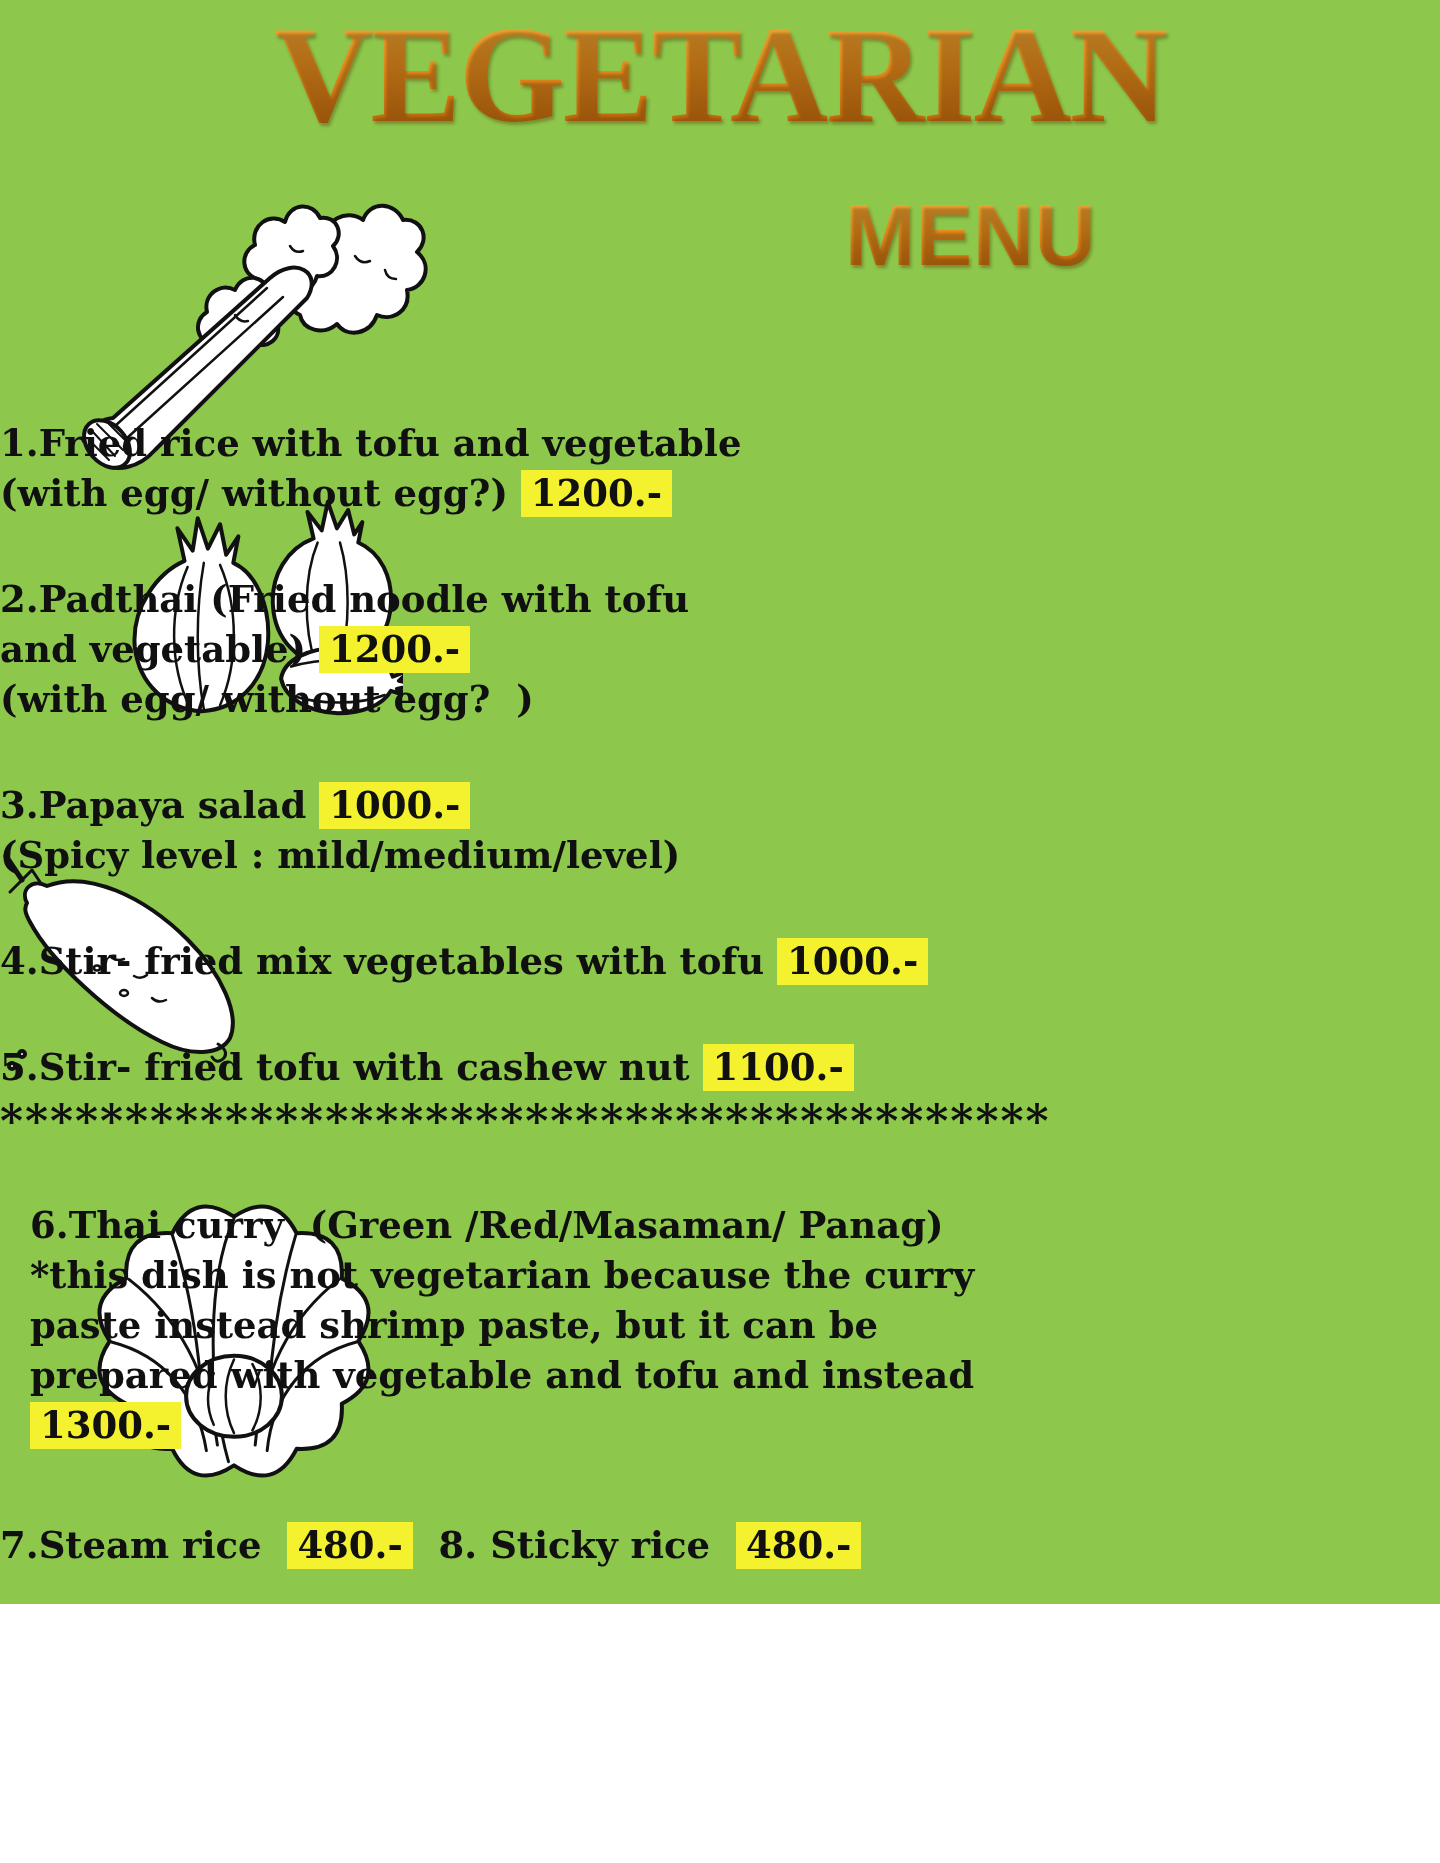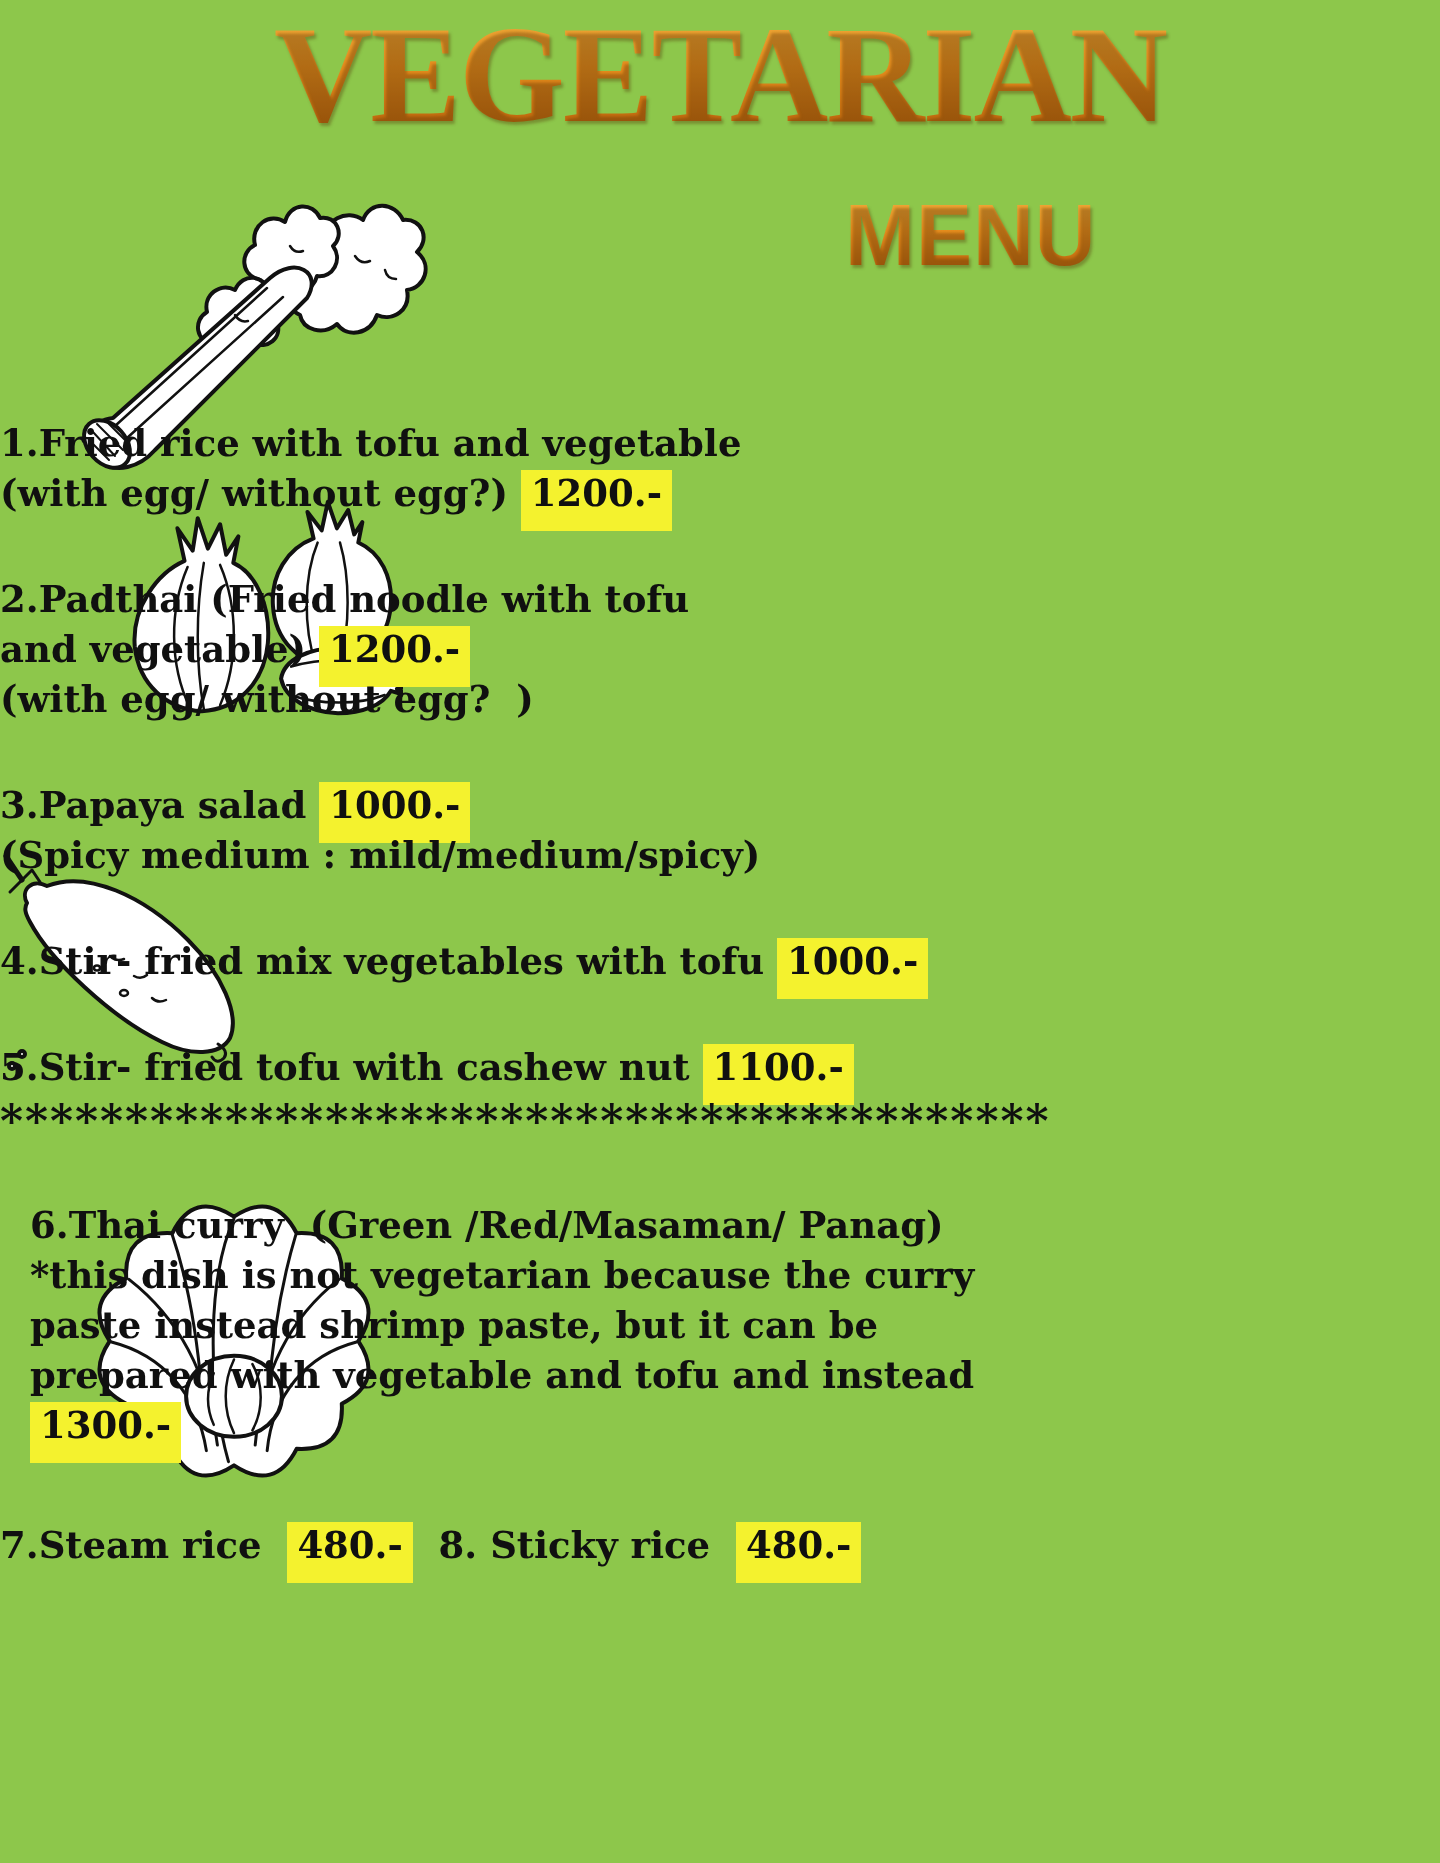--- a/index.html
+++ b/index.html
@@ -3,21 +3,21 @@
 <meta charset="utf-8">
 <style>
   html,body{margin:0;padding:0;}
   body{
     width:1440px;height:1863px;
     font-family:"DejaVu Serif", serif;
     overflow:hidden;
   }
   .page{
     position:relative;
-    width:1440px;height:1863px;
+    width:1440px;height:1604px;
     background:var(--bg,#8dc74b);
   }
   
   .title{
     position:absolute;top:6px;left:0;right:0;
     text-align:center;
     font-family:"Liberation Serif", serif;
     font-weight:bold;
     font-size:136px;
     letter-spacing:-2px;
@@ -52,21 +52,21 @@
   .item{ margin:0 0 56px 0; }
   .item:nth-child(6){ margin-bottom:70px;margin-left:30px; }
   .line{
     font-size:37px;
     font-weight:bold;
     line-height:50px;
     white-space:pre-wrap;
   }
   .hl{
     background:var(--hl,#f4f22e);
-    padding:1px 10px 16px 10px;
+    padding:1px 10px 2px 10px;
   }
   .ast{
     font-size:44px;
     letter-spacing:2px;
     position:relative;
     top:5px;
   }
   
   .illus{ position:absolute; }
   .illus path, .illus ellipse, .illus circle{ vector-effect:non-scaling-stroke; }
@@ -179,21 +179,21 @@
         <div class="line"><span>1.Fried rice with tofu and vegetable</span></div>
         <div class="line"><span>(with egg/ without egg?) </span><span class="hl">1200.-</span></div>
       </div>
       <div class="item">
         <div class="line"><span>2.Padthai (Fried noodle with tofu</span></div>
         <div class="line"><span>and vegetable) </span><span class="hl">1200.-</span></div>
         <div class="line"><span>(with egg/ without egg?  )</span></div>
       </div>
       <div class="item">
         <div class="line"><span>3.Papaya salad </span><span class="hl">1000.-</span></div>
-        <div class="line"><span>(Spicy medium : mild/medium/spicy)</span></div>
+        <div class="line"><span>(Spicy level : mild/medium/level)</span></div>
       </div>
       <div class="item">
         <div class="line"><span>4.Stir- fried mix vegetables with tofu </span><span class="hl">1000.-</span></div>
       </div>
       <div class="item">
         <div class="line"><span>5.Stir- fried tofu with cashew nut </span><span class="hl">1100.-</span></div>
         <div class="line"><span class="ast">******************************************</span></div>
       </div>
       <div class="item">
         <div class="line"><span>6.Thai curry  (Green /Red/Masaman/ Panag)</span></div>

